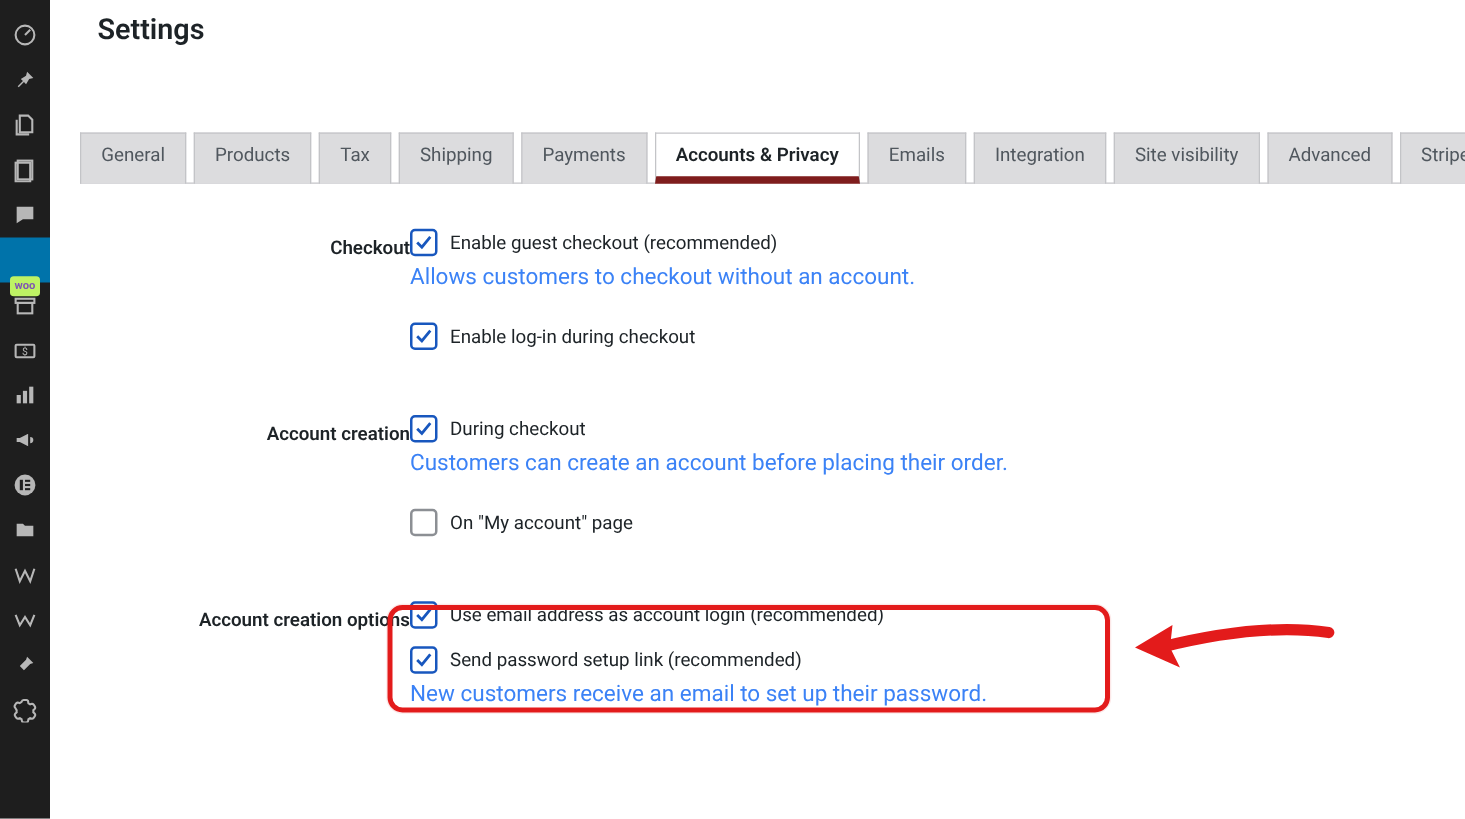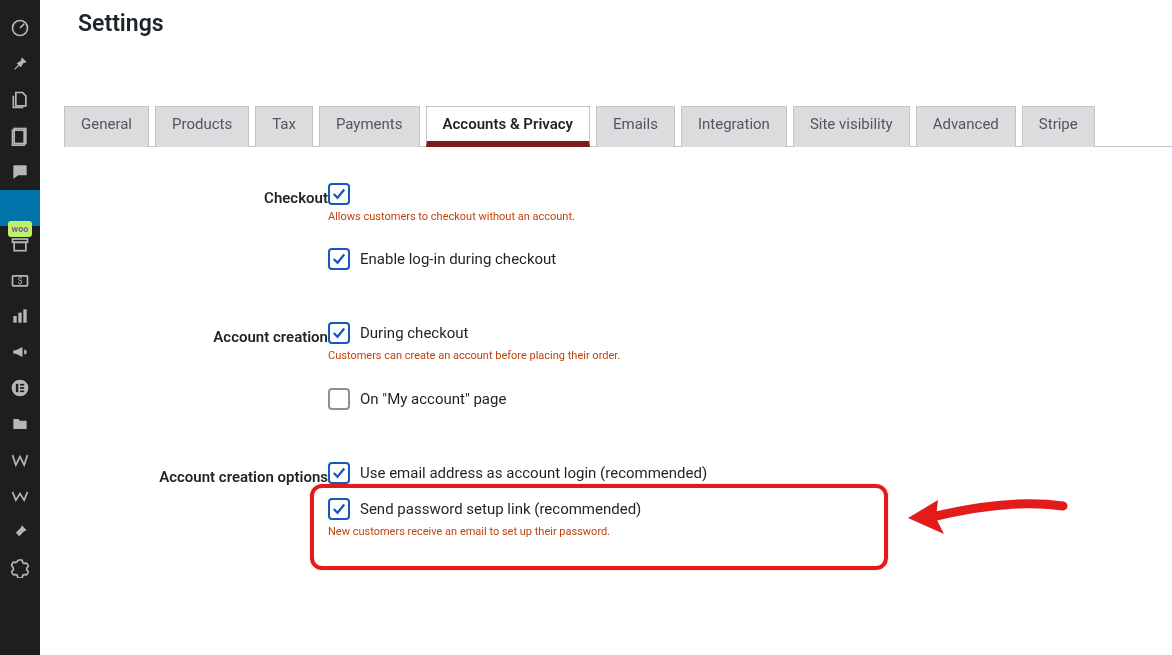--- a/index.html
+++ b/index.html
@@ -137,22 +137,22 @@
     background: #fff;
     display: inline-flex;
     align-items: center; justify-content: center;
     cursor: pointer;
     flex-shrink: 0;
   }
   .cb.unchecked { border-color: #8c8f94; }
   .cb svg { width: 18px; height: 18px; display: none; }
   .cb.checked svg { display: block; }
   .desc {
-    color: #c2410c;
-    font-size: 11px;
+    color: #3b82f6;
+    font-size: 18px;
     margin: 4px 0 24px 0;
     line-height: 1.4;
   }
   .spacer-sm { height: 10px; }
   .highlight-box {
     position: absolute;
     border: 4px solid #e31b1b;
     border-radius: 12px;
     pointer-events: none;
     box-shadow: 0 0 0 1px rgba(227,27,27,.1);
@@ -258,40 +258,42 @@
     </div>
 </div>
 
 <div class="main">
   <h1 class="page-title">Settings</h1>
 
   <div class="tabs">
     <div class="tab">General</div>
     <div class="tab">Products</div>
     <div class="tab">Tax</div>
+    <div class="tab">Shipping</div>
     <div class="tab">Payments</div>
     <div class="tab active">Accounts &amp; Privacy</div>
     <div class="tab">Emails</div>
     <div class="tab">Integration</div>
     <div class="tab">Site visibility</div>
     <div class="tab">Advanced</div>
     <div class="tab">Stripe</div>
   </div>
 
   <div class="content">
 
     <div class="row">
       <div class="row-label">Checkout</div>
       <div class="row-body">
         <div class="checkbox-line">
           <span class="cb checked">
               <svg viewBox="0 0 24 24" fill="none" stroke="#1857be" stroke-width="3">
                 <path d="M5 12l5 5 9-11"></path>
               </svg>
             </span>
+          <span>Enable guest checkout (recommended)</span>
         </div>
         <div class="desc">Allows customers to checkout without an account.</div>
         <div class="checkbox-line">
           <span class="cb checked">
               <svg viewBox="0 0 24 24" fill="none" stroke="#1857be" stroke-width="3">
                 <path d="M5 12l5 5 9-11"></path>
               </svg>
             </span>
           <span>Enable log-in during checkout</span>
         </div>

